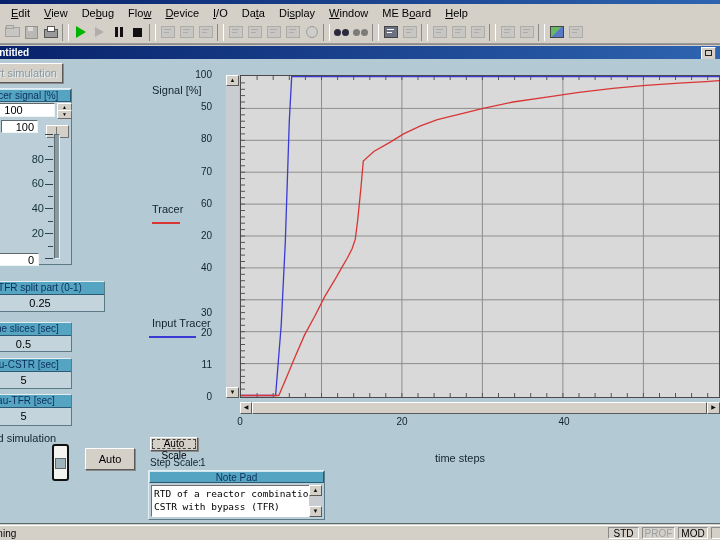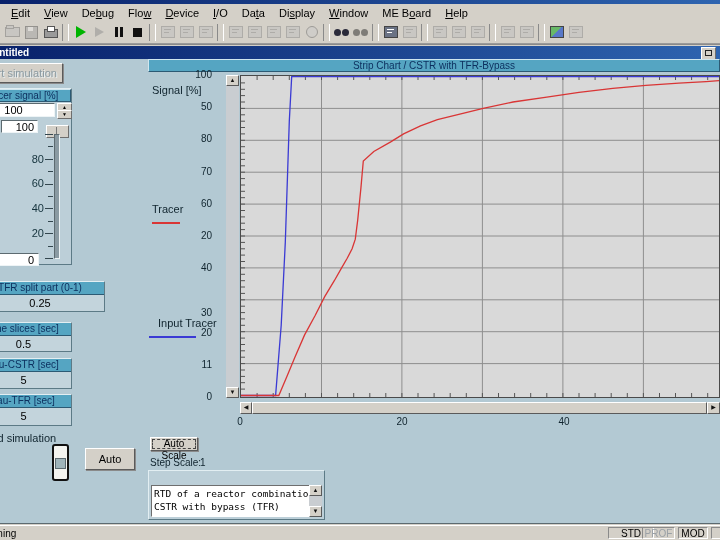--- a/index.html
+++ b/index.html
@@ -339,39 +339,38 @@
         <div class="val">5</div>
       </div>
     </div>
 
   <div class="abs" id="end-sim-label">End simulation</div>
   <div class="abs" id="toggle-switch">
     <div id="toggle-thumb"></div>
   </div>
   <div class="abs btn" style="left:85px;top:389px;width:50px;height:22px;line-height:20px;">Auto</div>
 
-  <div class="abs teal-header" id="strip-titlebar">Strip Chart / CSTR with TFR-Bypass</div>
   <div class="abs" id="signal-units">Signal [%]</div>
   <div id="y-ticks">
       <div class="ytick" style="top: 10px;">100</div>
       <div class="ytick" style="top: 42px;">50</div>
       <div class="ytick" style="top: 74px;">80</div>
       <div class="ytick" style="top: 107px;">70</div>
       <div class="ytick" style="top: 139px;">60</div>
       <div class="ytick" style="top: 171px;">20</div>
       <div class="ytick" style="top: 203px;">40</div>
       <div class="ytick" style="top: 248px;">30</div>
       <div class="ytick" style="top: 268px;">20</div>
       <div class="ytick" style="top: 300px;">11</div>
       <div class="ytick" style="top: 332px;">0</div>
     </div>
 
   <div class="abs legend-label" style="left:152px;top:144px;">Tracer</div>
   <div class="abs legend-line" style="left: 152px; top: 163px; width: 28px; background: rgb(217, 53, 53);"></div>
-  <div class="abs legend-label" style="left:158px;top:258px;">Input Tracer</div>
+  <div class="abs legend-label" style="left:152px;top:258px;">Input Tracer</div>
   <div class="abs legend-line" style="left: 149px; top: 277px; width: 47px; background: rgb(58, 58, 212);"></div>
 
   <div class="abs" id="vscroll">
     <div class="sbtn">▲</div>
     <div class="track"></div>
     <div class="sbtn">▼</div>
   </div>
 
   <div class="abs" id="plot"><svg width="478" height="321" xmlns="http://www.w3.org/2000/svg">
         <line x1="80.5" y1="0" x2="80.5" y2="321" stroke="#8e8e8e"></line>
@@ -509,27 +508,29 @@
       <div class="xtick" style="left: 229px;">0</div>
       <div class="xtick" style="left: 391px;">20</div>
       <div class="xtick" style="left: 553px;">40</div>
     </div>
 
   <div class="abs btn" id="autoscale-btn">
     <span class="inner">Auto Scale</span>
   </div>
   <div class="abs" id="stepsize-label">Step Scale:</div>
   <div class="abs" id="stepsize-value">1</div>
+  <div class="abs" id="timesteps-label">time steps</div>
 
   <div class="abs" id="notepad">
+    <div class="teal-header" id="notepad-title">Note Pad</div>
     <div class="sunken" id="notepad-body">RTD of a reactor combination:
 CSTR with bypass (TFR)</div>
     <div id="notepad-scroll">
       <div class="sbtn" style="top:0;">▲</div>
       <div class="sbtn" style="bottom:0;">▼</div>
     </div>
   </div>
 </div>
 
 <div class="abs" id="statusbar">
   <span id="status-left">Running</span>
-  <span id="status-cells"><span class="status-cell" style="left: 608px; width: 46px;">STD</span><span class="status-cell dim" style="left: 642px; width: 33px;">PROF</span><span class="status-cell" style="left: 678px; width: 30px;">MOD</span><span class="status-cell dim" style="left: 711px; width: 12px;"></span></span>
+  <span id="status-cells"><span class="status-cell" style="left: 608px; width: 31px;">STD</span><span class="status-cell dim" style="left: 642px; width: 33px;">PROF</span><span class="status-cell" style="left: 678px; width: 30px;">MOD</span><span class="status-cell dim" style="left: 711px; width: 12px;"></span></span>
 </div>
 
 </body></html>

